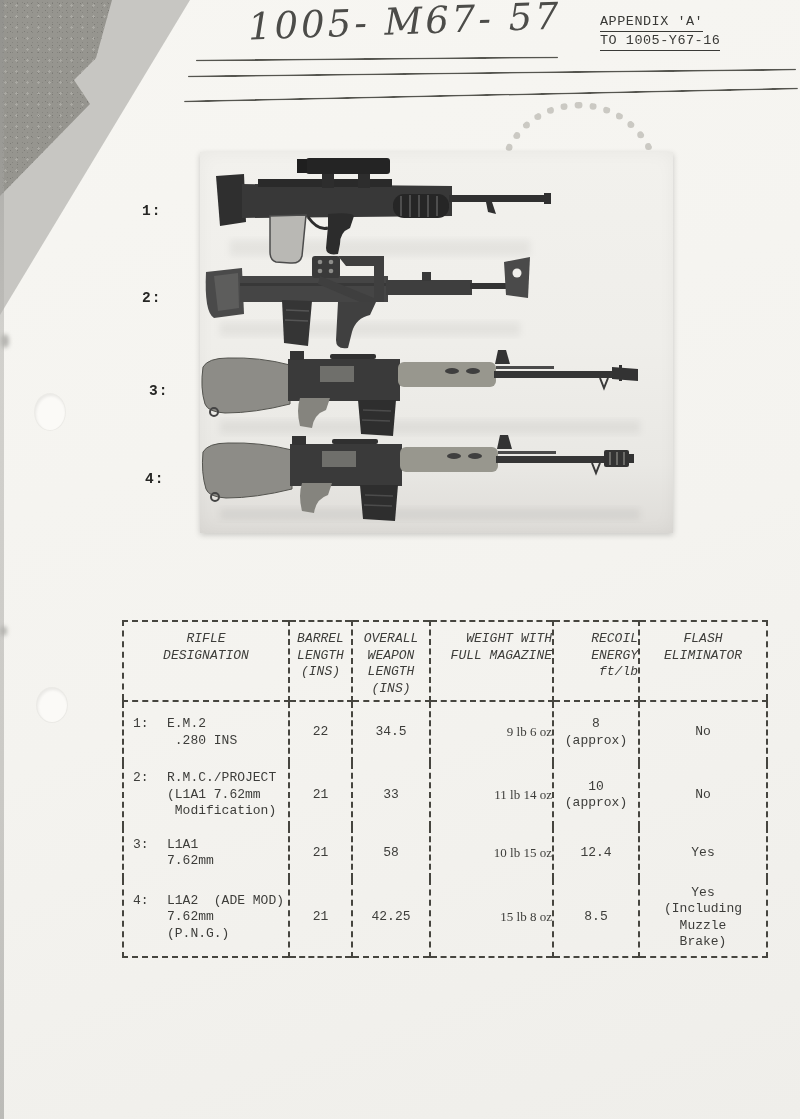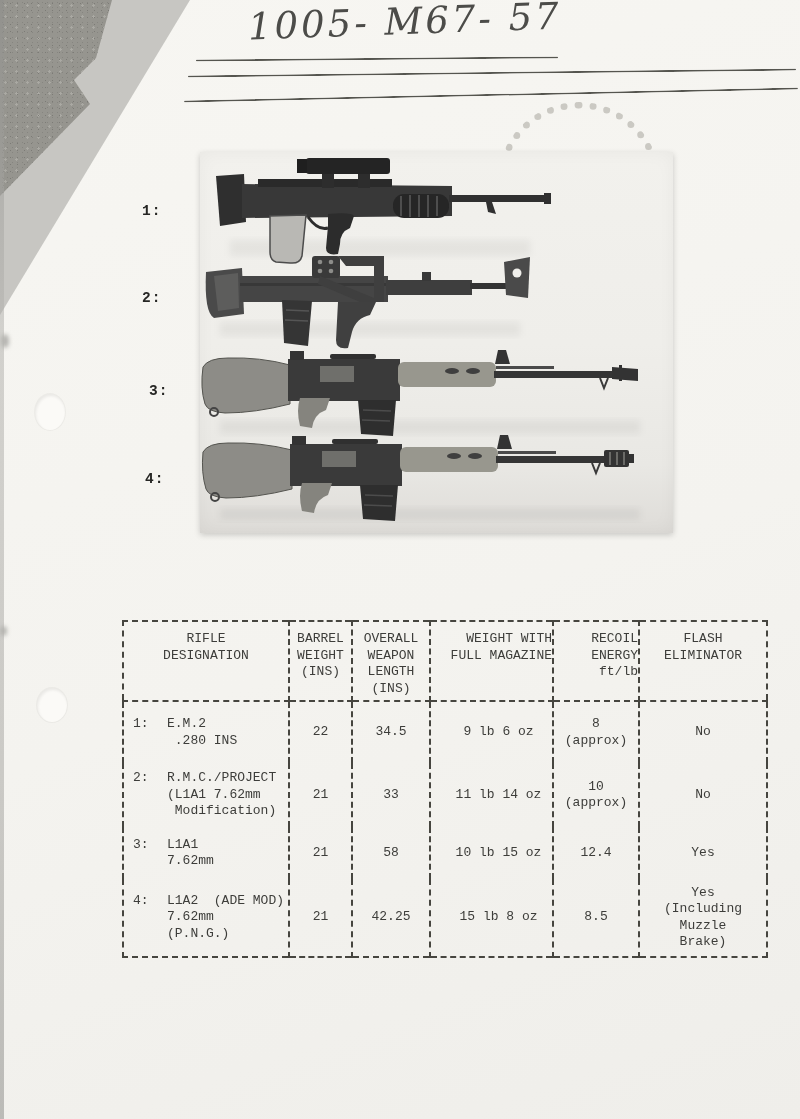--- a/index.html
+++ b/index.html
@@ -50,24 +50,24 @@
   
   .spec-table{position:absolute;left:122px;top:620px;width:644px;
     border-collapse:collapse;table-layout:fixed;
     border:2.5px dashed #46453f;font-size:13px;line-height:16.5px;color:#3d3d3a;}
   .spec-table th,.spec-table td{border-right:2px dashed #46453f;padding:0;font-weight:normal;}
   .spec-table th:last-child,.spec-table td:last-child{border-right:none;}
   .spec-table th{border-bottom:2px dashed #46453f;vertical-align:top;padding-top:9px;text-align:center;}
   .spec-table td{vertical-align:middle;text-align:center;}
   .pre{white-space:pre;}
   th.h-wt,th.h-rec{text-align:right;padding-left:12px;}
-  td.c-wt{text-align:center;padding-left:14px;}
+  td.c-wt{text-align:right;padding-left:14px;font-family:Liberation Serif, serif;}
   .des-wrap{display:flex;align-items:flex-start;padding-left:9px;gap:12px;text-align:left;}
   .des-num{flex:0 0 22px;}
-  .r-head{height:80px;} .r1{height:62px;} .r2{height:64px;} .r3{height:52px;} .r4{height:78px;}
+  .r-head{height:80px;font-style:italic;} .r1{height:62px;} .r2{height:64px;} .r3{height:52px;} .r4{height:78px;}
 </style>
 </head>
 <body>
 
 <div class="page">
 
   <div class="corner-band"></div>
   <div class="corner-tear"></div>
   <div class="edge-left"></div>
   <div class="smudge" style="left:1px;top:334px;width:8px;height:14px;"></div>
@@ -76,20 +76,24 @@
   <div class="hole" style="left:37px;top:688px;width:30px;height:34px;"></div>
   <div class="stamp-clip">
       <div class="stamp"></div>
     </div>
 
   <div class="handwritten">1005- M67- 57</div>
   <div class="ink ink-a"></div>
   <div class="ink ink-b"></div>
   <div class="ink ink-c"></div>
 
+  <div class="appendix">
+    <span>APPENDIX 'A'</span><br>
+    <span>TO 1005-Y67-16</span>
+  </div>
 
   <div class="rifle-label" style="left:142px;top:203px;">1:</div>
   <div class="rifle-label" style="left:142px;top:290px;">2:</div>
   <div class="rifle-label" style="left:149px;top:383px;">3:</div>
   <div class="rifle-label" style="left:145px;top:471px;">4:</div>
 
   <div class="photo">
     <svg width="473" height="381" viewBox="0 0 473 381">
       <defs>
           <filter id="soft" x="-20%" y="-20%" width="140%" height="140%">
@@ -193,21 +197,21 @@
         <col style="width:78px">
       <col style="width:123px">
         <col style="width:86px">
         <col style="width:128px">
     </colgroup>
     <thead>
       <tr class="r-head">
         <th><span class="pre">RIFLE
 DESIGNATION</span></th>
         <th><span class="pre">BARREL
-WEIGHT
+LENGTH
 (INS)</span></th>
         <th><span class="pre">OVERALL
 WEAPON
 LENGTH
 (INS)</span></th>
         <th class="h-wt"><span class="pre">WEIGHT WITH
 FULL MAGAZINE</span></th>
         <th class="h-rec"><span class="pre">RECOIL
 ENERGY
 ft/lb</span></th>

